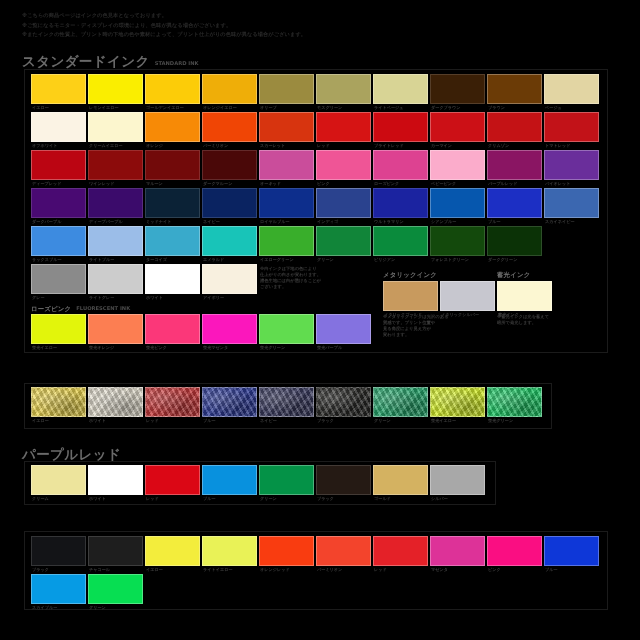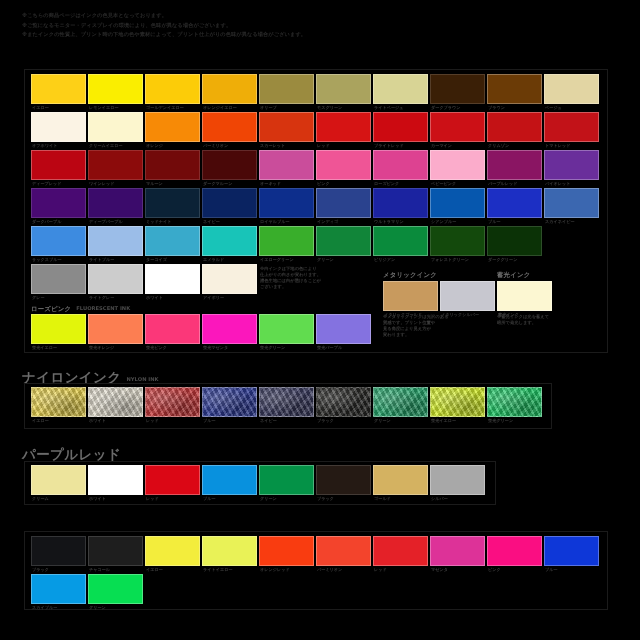--- a/index.html
+++ b/index.html
@@ -116,20 +116,24 @@
 </style>
 </head>
 <body>
 
 <div id="page">
 
   <div class="intro">※こちらの商品ページはインクの色見本となっております。
 ※ご覧になるモニター・ディスプレイの環境により、色味が異なる場合がございます。
 ※またインクの性質上、プリント時の下地の色や素材によって、プリント仕上がりの色味が異なる場合がございます。</div>
 
+  <div class="sec-head" style="left:22px; top:54px;">
+    <span class="sec-title">スタンダードインク</span>
+    <span class="sec-sub">STANDARD INK</span>
+  </div>
   <div class="outline-box" style="left:24px; top:69px; width:584px; height:284px;"></div>
   <div class="panel" id="panel-standard" style="left:31px; top:74px;">
       <div class="row" style="margin-bottom: 8px;">
         <div class="cell">
           <div class="sw" style="background: rgb(253, 208, 23);"></div>
           <div class="lbl">イエロー</div>
         </div>
         <div class="cell">
           <div class="sw" style="background: rgb(250, 238, 0);"></div>
           <div class="lbl">レモンイエロー</div>
@@ -412,24 +416,20 @@
       <div class="row" style="margin-bottom: 8px;">
         <div class="cell">
           <div class="sw" style="background: rgb(252, 247, 210);"></div>
           <div class="lbl">蓄光インク</div>
         </div>
       </div>
     </div>
   <div class="note" style="left:497px; top:314px; width:110px;">※蓄光インクは光を蓄えて
 暗所で発光します。</div>
 
-  <div class="sec-head" style="left:22px; top:370px;">
-    <span class="sec-title">ナイロンインク</span>
-    <span class="sec-sub">NYLON INK</span>
-  </div>
   <div class="outline-box" style="left:24px; top:383px; width:528px; height:46px;"></div>
   <div class="panel" id="panel-nylon" style="left:31px; top:387px;">
       <div class="row" style="margin-bottom: 8px;">
         <div class="cell">
           <div class="sw" style="background: repeating-linear-gradient(62deg, rgba(255, 255, 255, 0.16) 0px, rgba(255, 255, 255, 0.16) 2px, rgba(0, 0, 0, 0.14) 2px, rgba(0, 0, 0, 0.14) 5px), repeating-linear-gradient(-48deg, rgba(255, 255, 255, 0.1) 0px, rgba(255, 255, 255, 0.1) 3px, rgba(0, 0, 0, 0.12) 3px, rgba(0, 0, 0, 0.12) 7px), radial-gradient(at 28% 35%, rgba(255, 255, 255, 0.22), rgba(0, 0, 0, 0) 58%), radial-gradient(at 72% 72%, rgba(0, 0, 0, 0.28), rgba(0, 0, 0, 0) 62%), linear-gradient(150deg, rgb(232, 210, 81), rgb(232, 210, 81)) rgb(232, 210, 81);"></div>
           <div class="lbl">イエロー</div>
         </div>
         <div class="cell">
           <div class="sw" style="background: repeating-linear-gradient(62deg, rgba(255, 255, 255, 0.16) 0px, rgba(255, 255, 255, 0.16) 2px, rgba(0, 0, 0, 0.14) 2px, rgba(0, 0, 0, 0.14) 5px), repeating-linear-gradient(-48deg, rgba(255, 255, 255, 0.1) 0px, rgba(255, 255, 255, 0.1) 3px, rgba(0, 0, 0, 0.12) 3px, rgba(0, 0, 0, 0.12) 7px), radial-gradient(at 28% 35%, rgba(255, 255, 255, 0.22), rgba(0, 0, 0, 0) 58%), radial-gradient(at 72% 72%, rgba(0, 0, 0, 0.28), rgba(0, 0, 0, 0) 62%), linear-gradient(150deg, rgb(223, 218, 203), rgb(223, 218, 203)) rgb(223, 218, 203);"></div>
           <div class="lbl">ホワイト</div>

